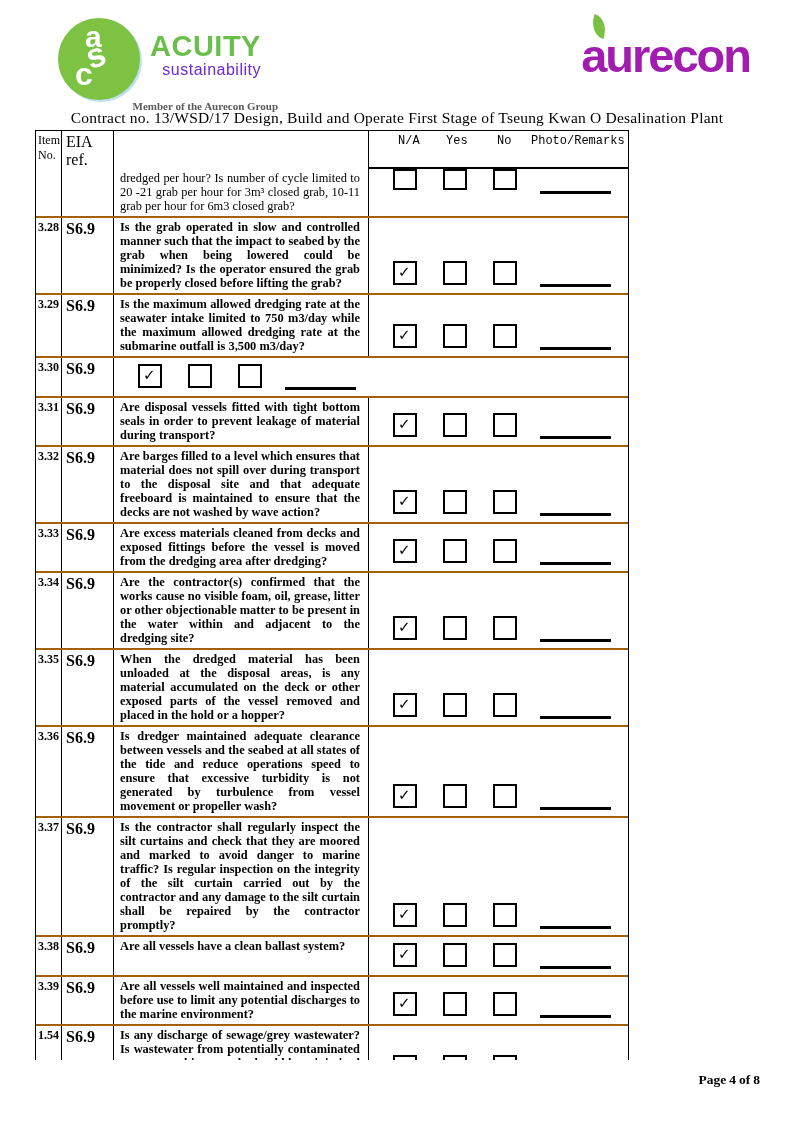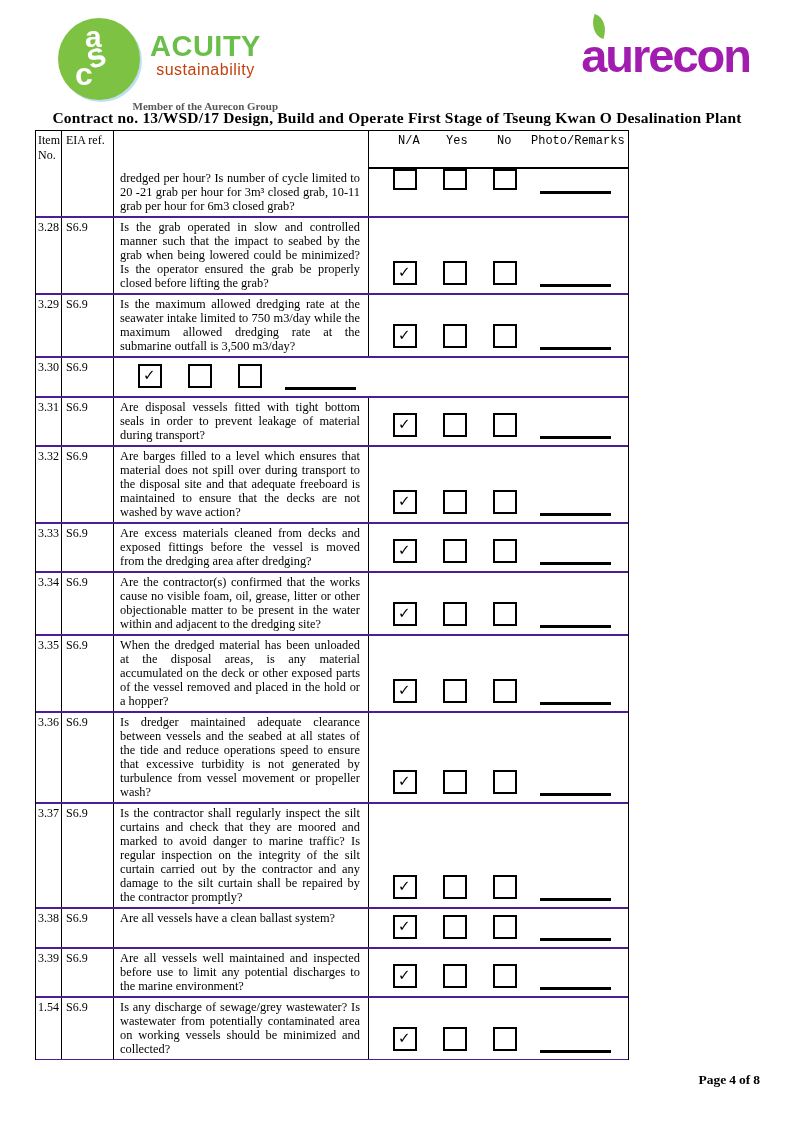--- a/index.html
+++ b/index.html
@@ -20,51 +20,51 @@
     position:relative;width:82px;height:82px;border-radius:50%;
     background:#7dc242;flex:0 0 auto;
     box-shadow:2px 2px 0 0 #bfe0ee;
   }
   .cl{position:absolute;color:#fff;font-family:"Liberation Sans",sans-serif;font-weight:bold;line-height:1;}
   .cl-a{font-size:30px;top:4px;left:27px;}
   .cl-s{font-size:34px;top:20px;left:28px;transform:rotate(-18deg);}
   .cl-c{font-size:32px;top:40px;left:17px;}
   .acuity-words{margin-left:10px;padding-top:14px;}
   .acuity-name{font-family:"Liberation Sans",sans-serif;font-weight:bold;font-size:29px;line-height:28px;color:#6abf4b;letter-spacing:0.5px;}
-  .acuity-tagline{font-family:"Liberation Sans",sans-serif;font-size:16px;color:#c2410c;text-align:center;letter-spacing:0.5px;margin-top:1px;}
+  .acuity-tagline{font-family:"Liberation Sans",sans-serif;font-size:16px;color:#6d28d9;text-align:right;letter-spacing:0.5px;margin-top:1px;}
   .acuity-member{font-family:Liberation Serif, serif;font-weight:bold;font-size:11px;color:#58595b;margin-top:0;text-align:right;width:220px;}
   .aurecon{position:absolute;right:44px;top:10px;height:70px;}
   .aurecon-name{
     position:relative;display:inline-block;
     font-family:Liberation Sans, sans-serif;font-weight:bold;
     font-size:47px;line-height:60px;color:#a21caf;letter-spacing:-2px;
   }
   .leaf{
     position:absolute;left:10px;top:-10px;width:16px;height:21px;
     background:#7ac143;border-radius:0 95% 0 95%;
     transform:rotate(18deg);
   }
   
   .doc-title{
     position:absolute;top:109px;left:0;width:100%;
-    text-align:center;font-weight:bold;font-size:15.5px;letter-spacing:0.2px;
+    text-align:center;font-weight:normal;font-size:15.5px;letter-spacing:0.2px;
   }
   
   .checklist{
     position:absolute;left:35px;top:130px;width:594px;
     max-height:930px;overflow:hidden;
     border-top:1.5px solid #000;border-left:1.5px solid #000;border-right:1.5px solid #000;
     box-sizing:border-box;
     font-size:12.4px;
   }
   .trow{display:flex;align-items:stretch;}
-  .trow.bordered{border-top:2px solid #4c1d95;}
+  .trow.bordered{border-top:2px solid #a16207;font-weight:bold;}
   .cell{box-sizing:border-box;}
   .c-item{width:26px;flex:0 0 26px;border-right:1.5px solid #000;padding:2px 1px 0 2px;font-size:12px;}
-  .c-eia {width:52px;flex:0 0 52px;border-right:1.5px solid #000;padding:2px 0 0 4px;font-size:12px;}
+  .c-eia {width:52px;flex:0 0 52px;border-right:1.5px solid #000;padding:2px 0 0 4px;font-size:16px;}
   .c-desc{flex:1 1 auto;border-right:1.5px solid #000;padding:2px 8px 3px 6px;text-align:justify;line-height:14px;}
   .c-checks{width:259px;flex:0 0 259px;position:relative;}
   
   .header-row{height:37px;}
   .header-row .c-checks{border-bottom:2.5px solid #000;}
   .hdr-label{position:absolute;top:3px;font-size:12px;font-family:Liberation Mono, monospace;}
   .hl-na{left:29px;} .hl-yes{left:77px;} .hl-no{left:128px;} .hl-photo{left:162px;}
   
   .trow{min-height:38px;}
   .check-group{position:absolute;left:0;right:0;bottom:6px;height:26px;}

